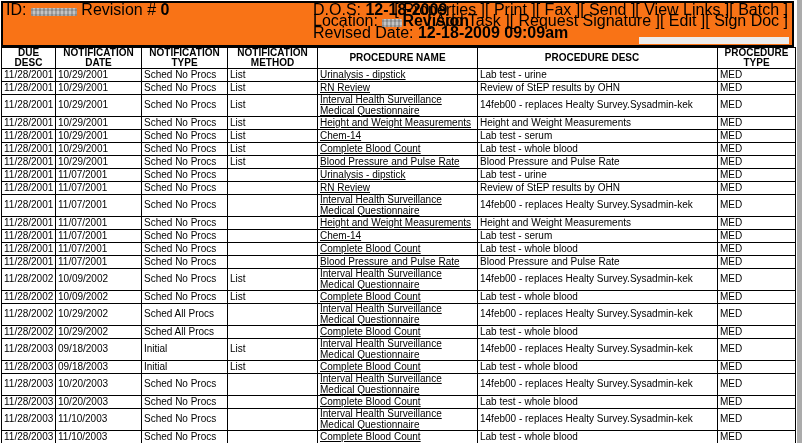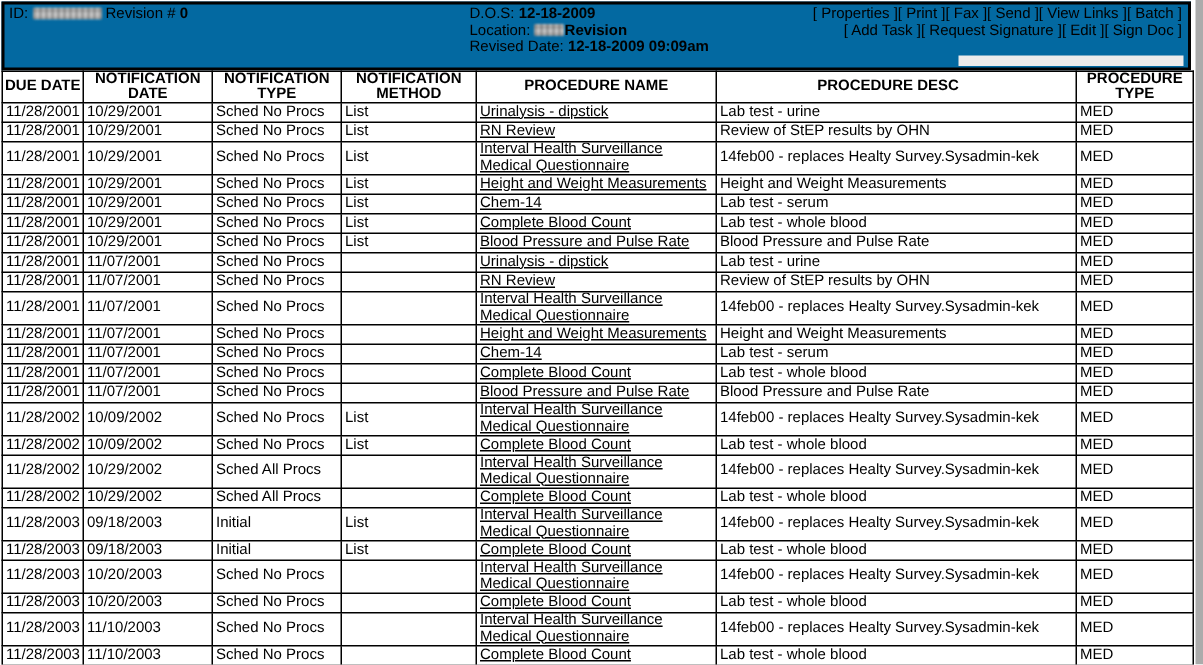--- a/index.html
+++ b/index.html
@@ -4,21 +4,21 @@
 <style>
   html,body{margin:0;padding:0;}
   body{
     width:802px;height:443px;overflow:hidden;background:#fff;color:#000;
     font-family:"Liberation Sans",sans-serif;
   }
   .page{position:relative;width:802px;height:443px;background:#fff;}
   
   .hdr{
     position:absolute;left:1px;top:1px;width:789px;height:42px;
-    border:2px solid #000;font-size:10px;background:#0369a1;
+    border:2px solid #000;font-size:16px;background:#f97316;
   }
   .hcol{position:absolute;top:1px;line-height:11.2px;white-space:nowrap;}
   .hleft{left:3px;}
   .hmid{left:310px;}
   .hright{right:4px;text-align:right;}
   .hdr b{font-weight:bold;}
   .lnk{color:#000;cursor:pointer;}
   .abr{white-space:pre;}
   .grey-bar{position:absolute;right:3px;bottom:1px;width:150px;height:7px;background:#ececec;}
   
@@ -97,21 +97,21 @@
         <col style="width: 54px;">
         <col style="width: 86px;">
         <col style="width: 86px;">
         <col style="width: 90px;">
         <col style="width: 160px;">
         <col style="width: 240px;">
         <col style="width: 78px;">
       </colgroup>
     <thead>
       <tr id="thr">
-          <th>DUE DATE</th>
+          <th>DUE DESC</th>
           <th>NOTIFICATION DATE</th>
           <th>NOTIFICATION TYPE</th>
           <th>NOTIFICATION METHOD</th>
           <th>PROCEDURE NAME</th>
           <th>PROCEDURE DESC</th>
           <th>PROCEDURE TYPE</th>
         </tr>
     </thead>
     <tbody id="tbody">
         <tr class="single">

